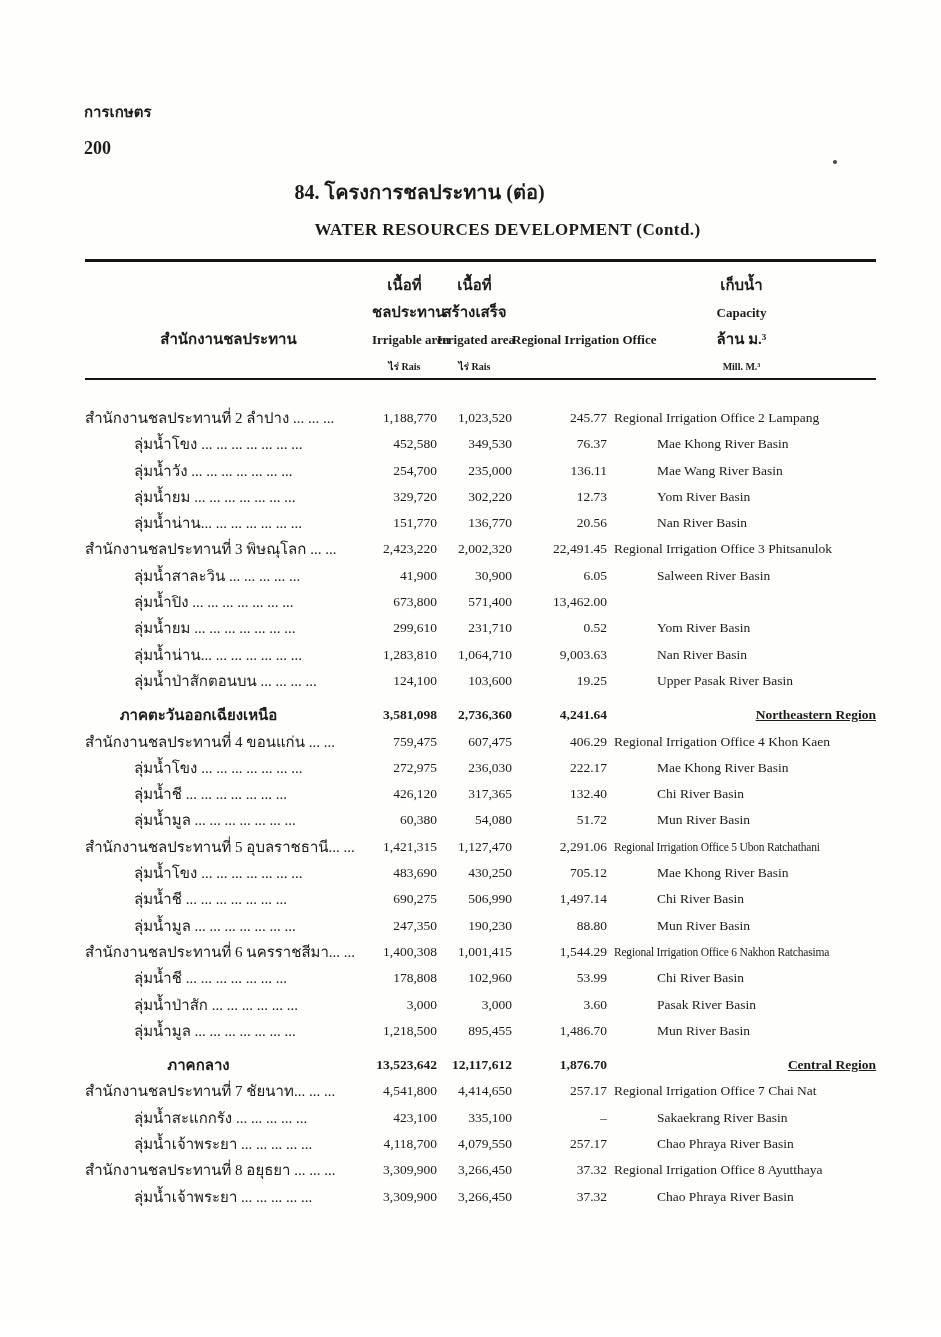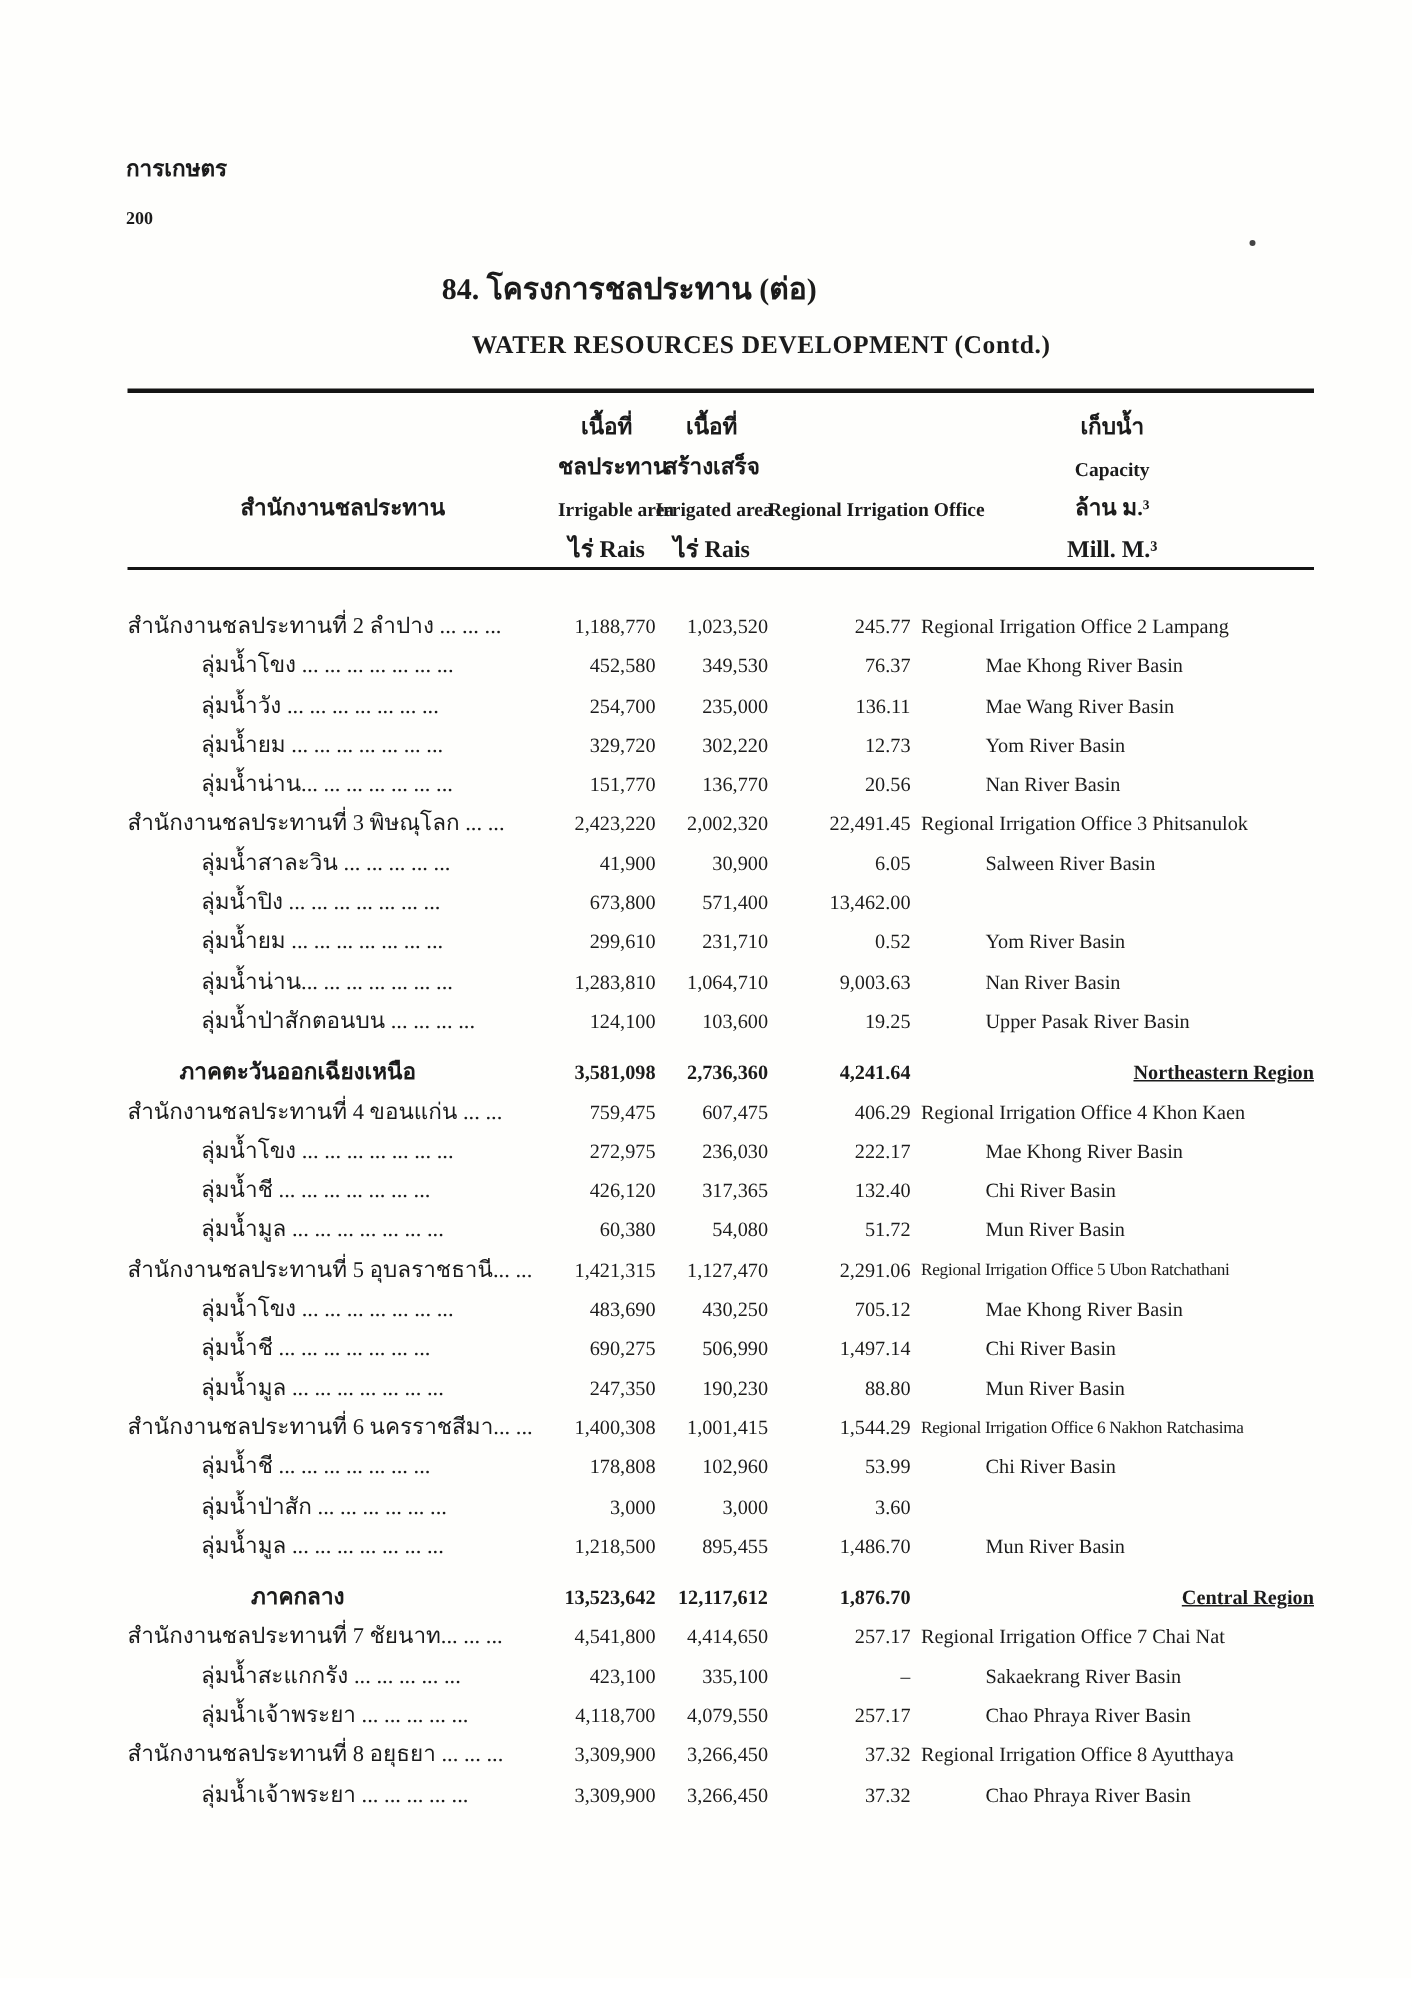--- a/index.html
+++ b/index.html
@@ -7,21 +7,21 @@
     position:relative;
     width:941px; height:1319px;
     background:#fefefc;
     font-family:"Liberation Serif", serif;
     color:#1b1b1b;
     overflow:hidden;
   }
   
   .running-head { position:absolute; left:84px; top:100px; }
   .running-head .section-label { font-weight:bold; font-size:15px; }
-  .running-head .page-number { font-weight:bold; font-size:12px; margin-top:14px; }
+  .running-head .page-number { font-weight:bold; font-size:18px; margin-top:14px; }
 
   
   .title-block { position:absolute; top:176px; left:0; width:941px; text-align:center;padding-left:37px; }
   .title-thai { font-weight:bold; font-size:20px; position:relative; left:-88px; }
   .title-english { font-weight:bold; font-size:17px; margin-top:12px; letter-spacing:0.4px; }
 
   .artifact-dot { position:absolute; left:833px; top:160px; width:4px; height:4px; background:#444; border-radius:50%; }
 
   
   .tbl { position:absolute; left:85px; top:259px; width:791px; }
@@ -31,21 +31,21 @@
     display:grid;
     grid-template-columns:287px 65px 75px 95px 269px;
     height:121px;
     box-sizing:border-box;
     padding-top:10px;
   }
   .hcol { text-align:center; white-space:nowrap; overflow:visible; }
   .hline { height:27px; line-height:27px; }
   .h-thai  { font-size:15px; font-weight:bold; }
   .h-eng   { font-size:13px; font-weight:bold; }
-  .h-unit  { font-size:16px; font-weight:bold; }
+  .h-unit  { font-size:10px; font-weight:bold; }
   .pad1 { padding-top:27px; }
 
   .tbl-body { padding-top:25px; }
   .row {
     display:grid;
     grid-template-columns:287px 65px 75px 95px 269px;
     height:26.3px; line-height:26.3px;
   }
   .cell { white-space:nowrap; }
   .name { font-size:15px; overflow:hidden; }
@@ -261,20 +261,21 @@
           <div class="cell num">178,808</div>
           <div class="cell num">102,960</div>
           <div class="cell num">53.99</div>
           <div class="cell english">Chi River Basin</div>
         </div>
         <div class="row basin">
           <div class="cell name">ลุ่มน้ำป่าสัก  ... ... ... ... ... ...</div>
           <div class="cell num">3,000</div>
           <div class="cell num">3,000</div>
           <div class="cell num">3.60</div>
+          <div class="cell english">Pasak River Basin</div>
         </div>
         <div class="row basin">
           <div class="cell name">ลุ่มน้ำมูล ... ... ... ... ... ... ...</div>
           <div class="cell num">1,218,500</div>
           <div class="cell num">895,455</div>
           <div class="cell num">1,486.70</div>
           <div class="cell english">Mun River Basin</div>
         </div>
         <div class="row region gap-before">
           <div class="cell name">ภาคกลาง</div>

